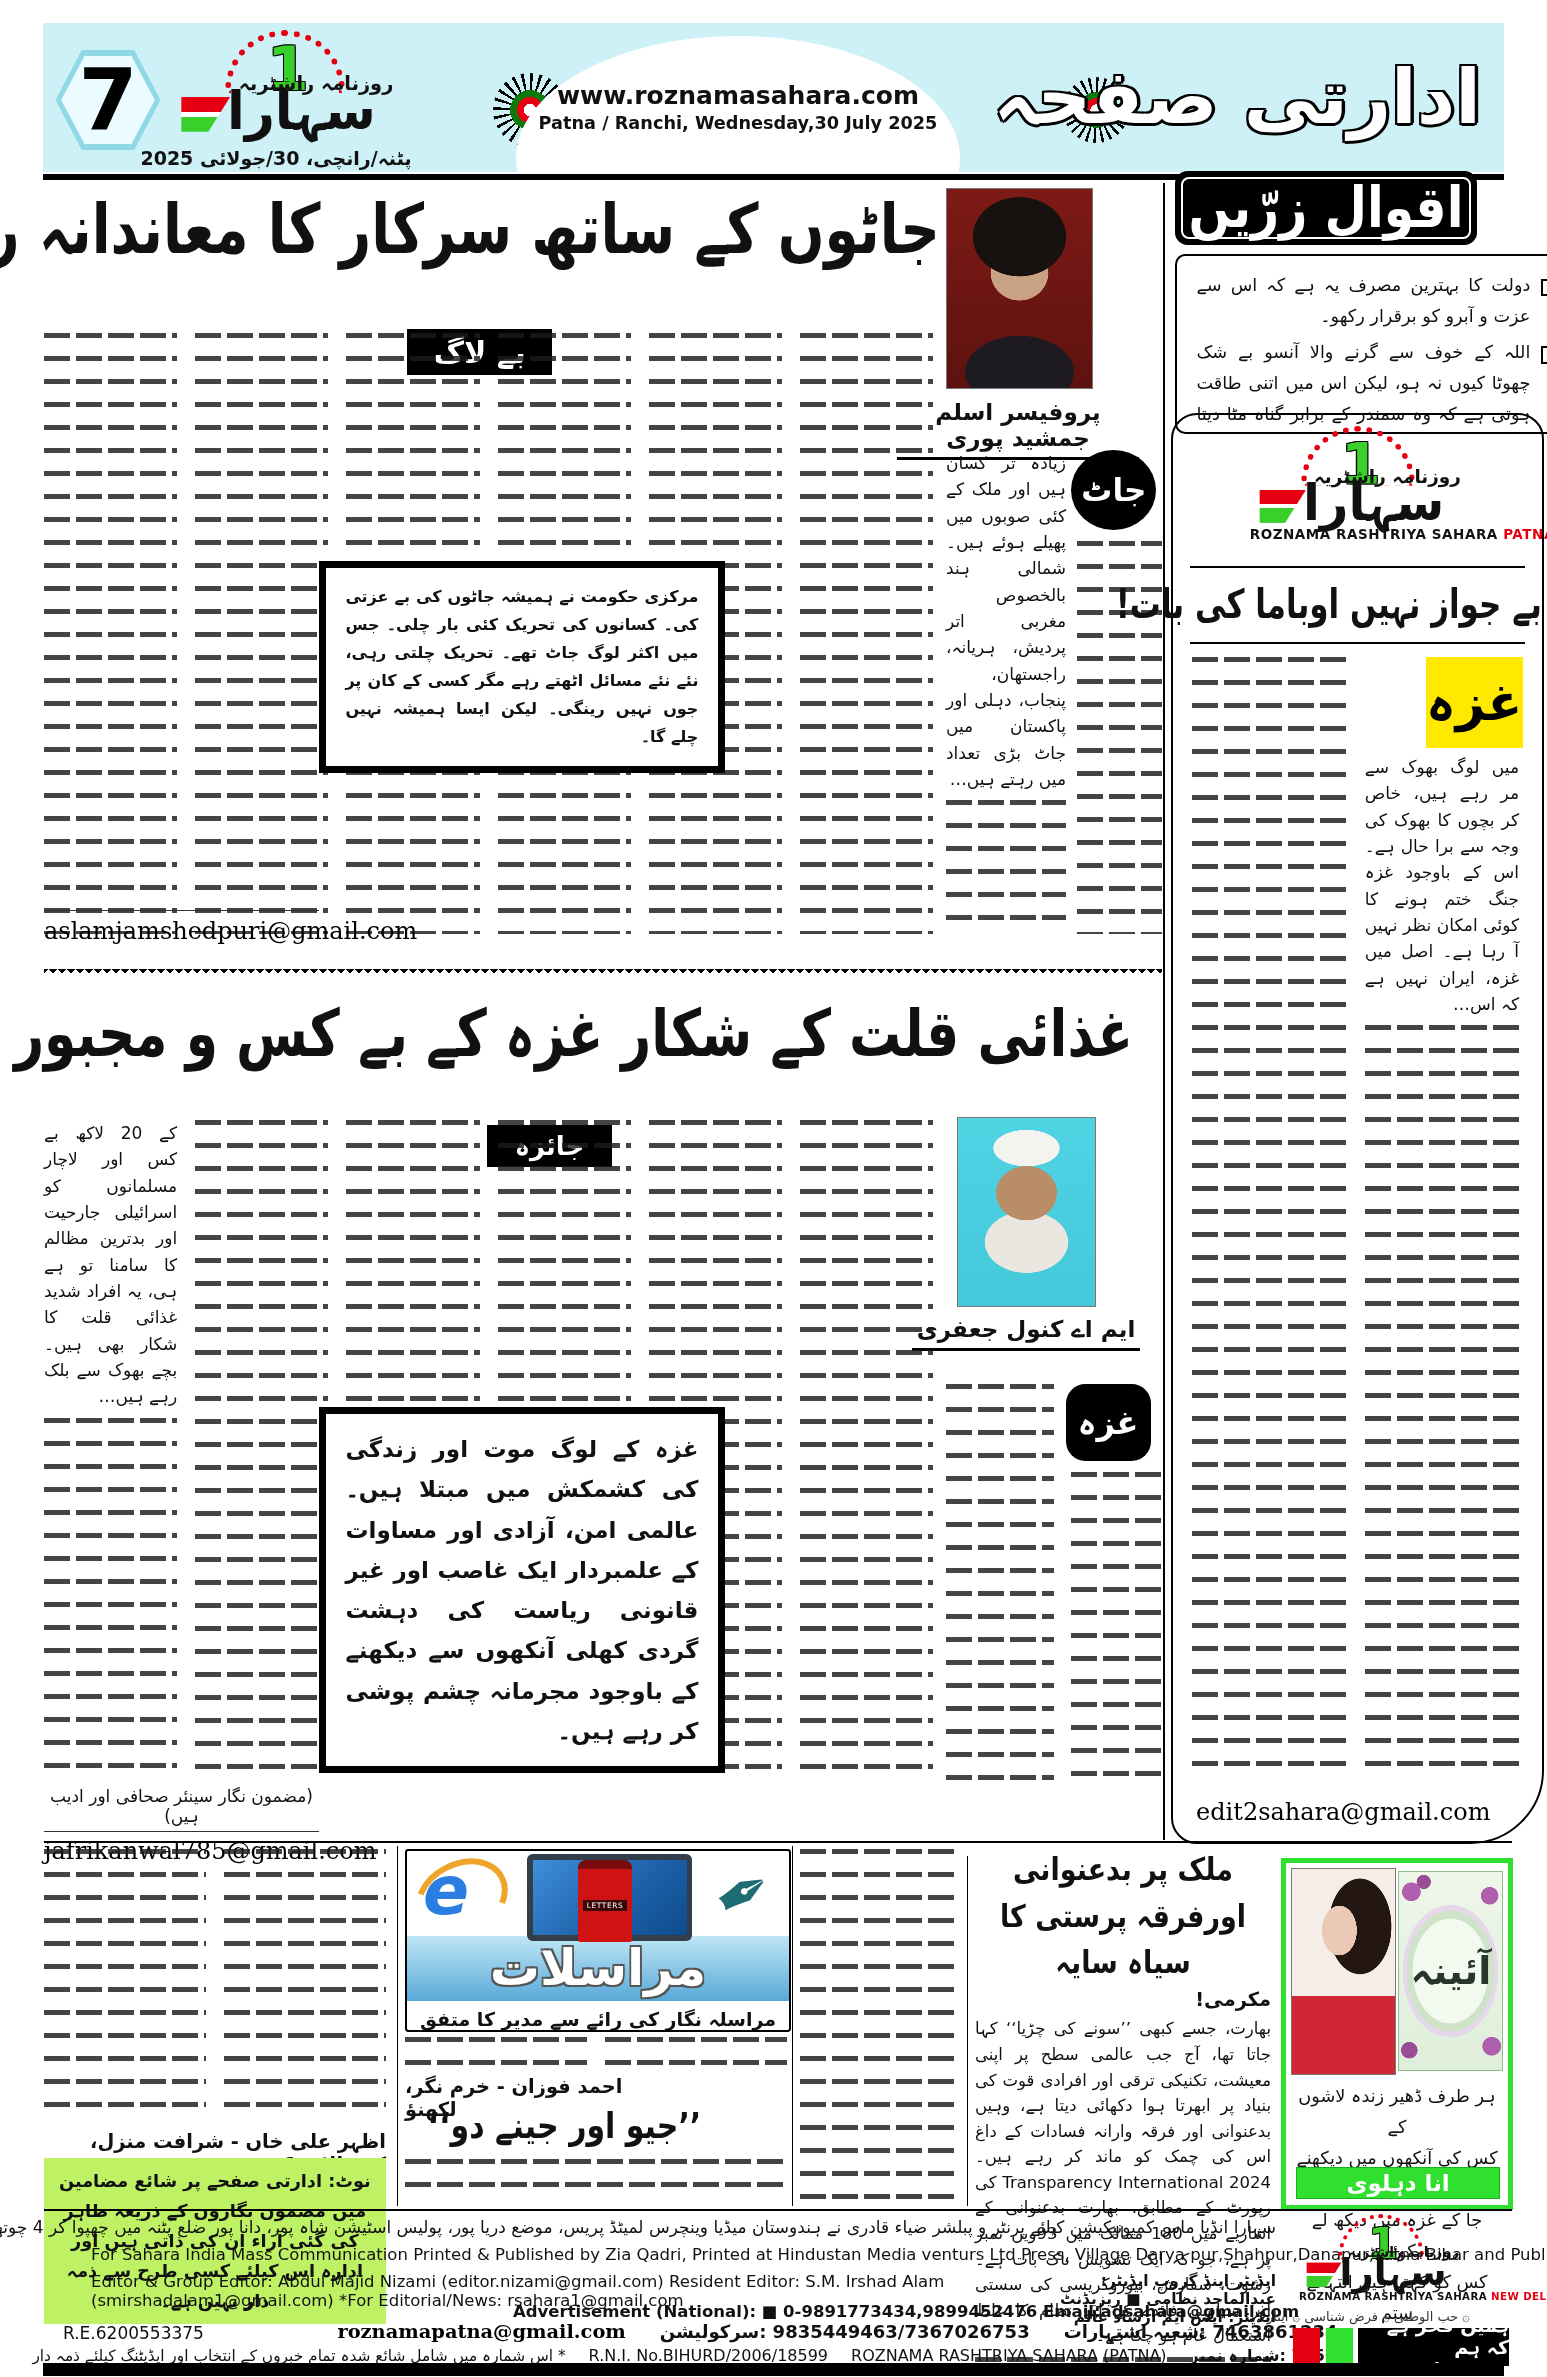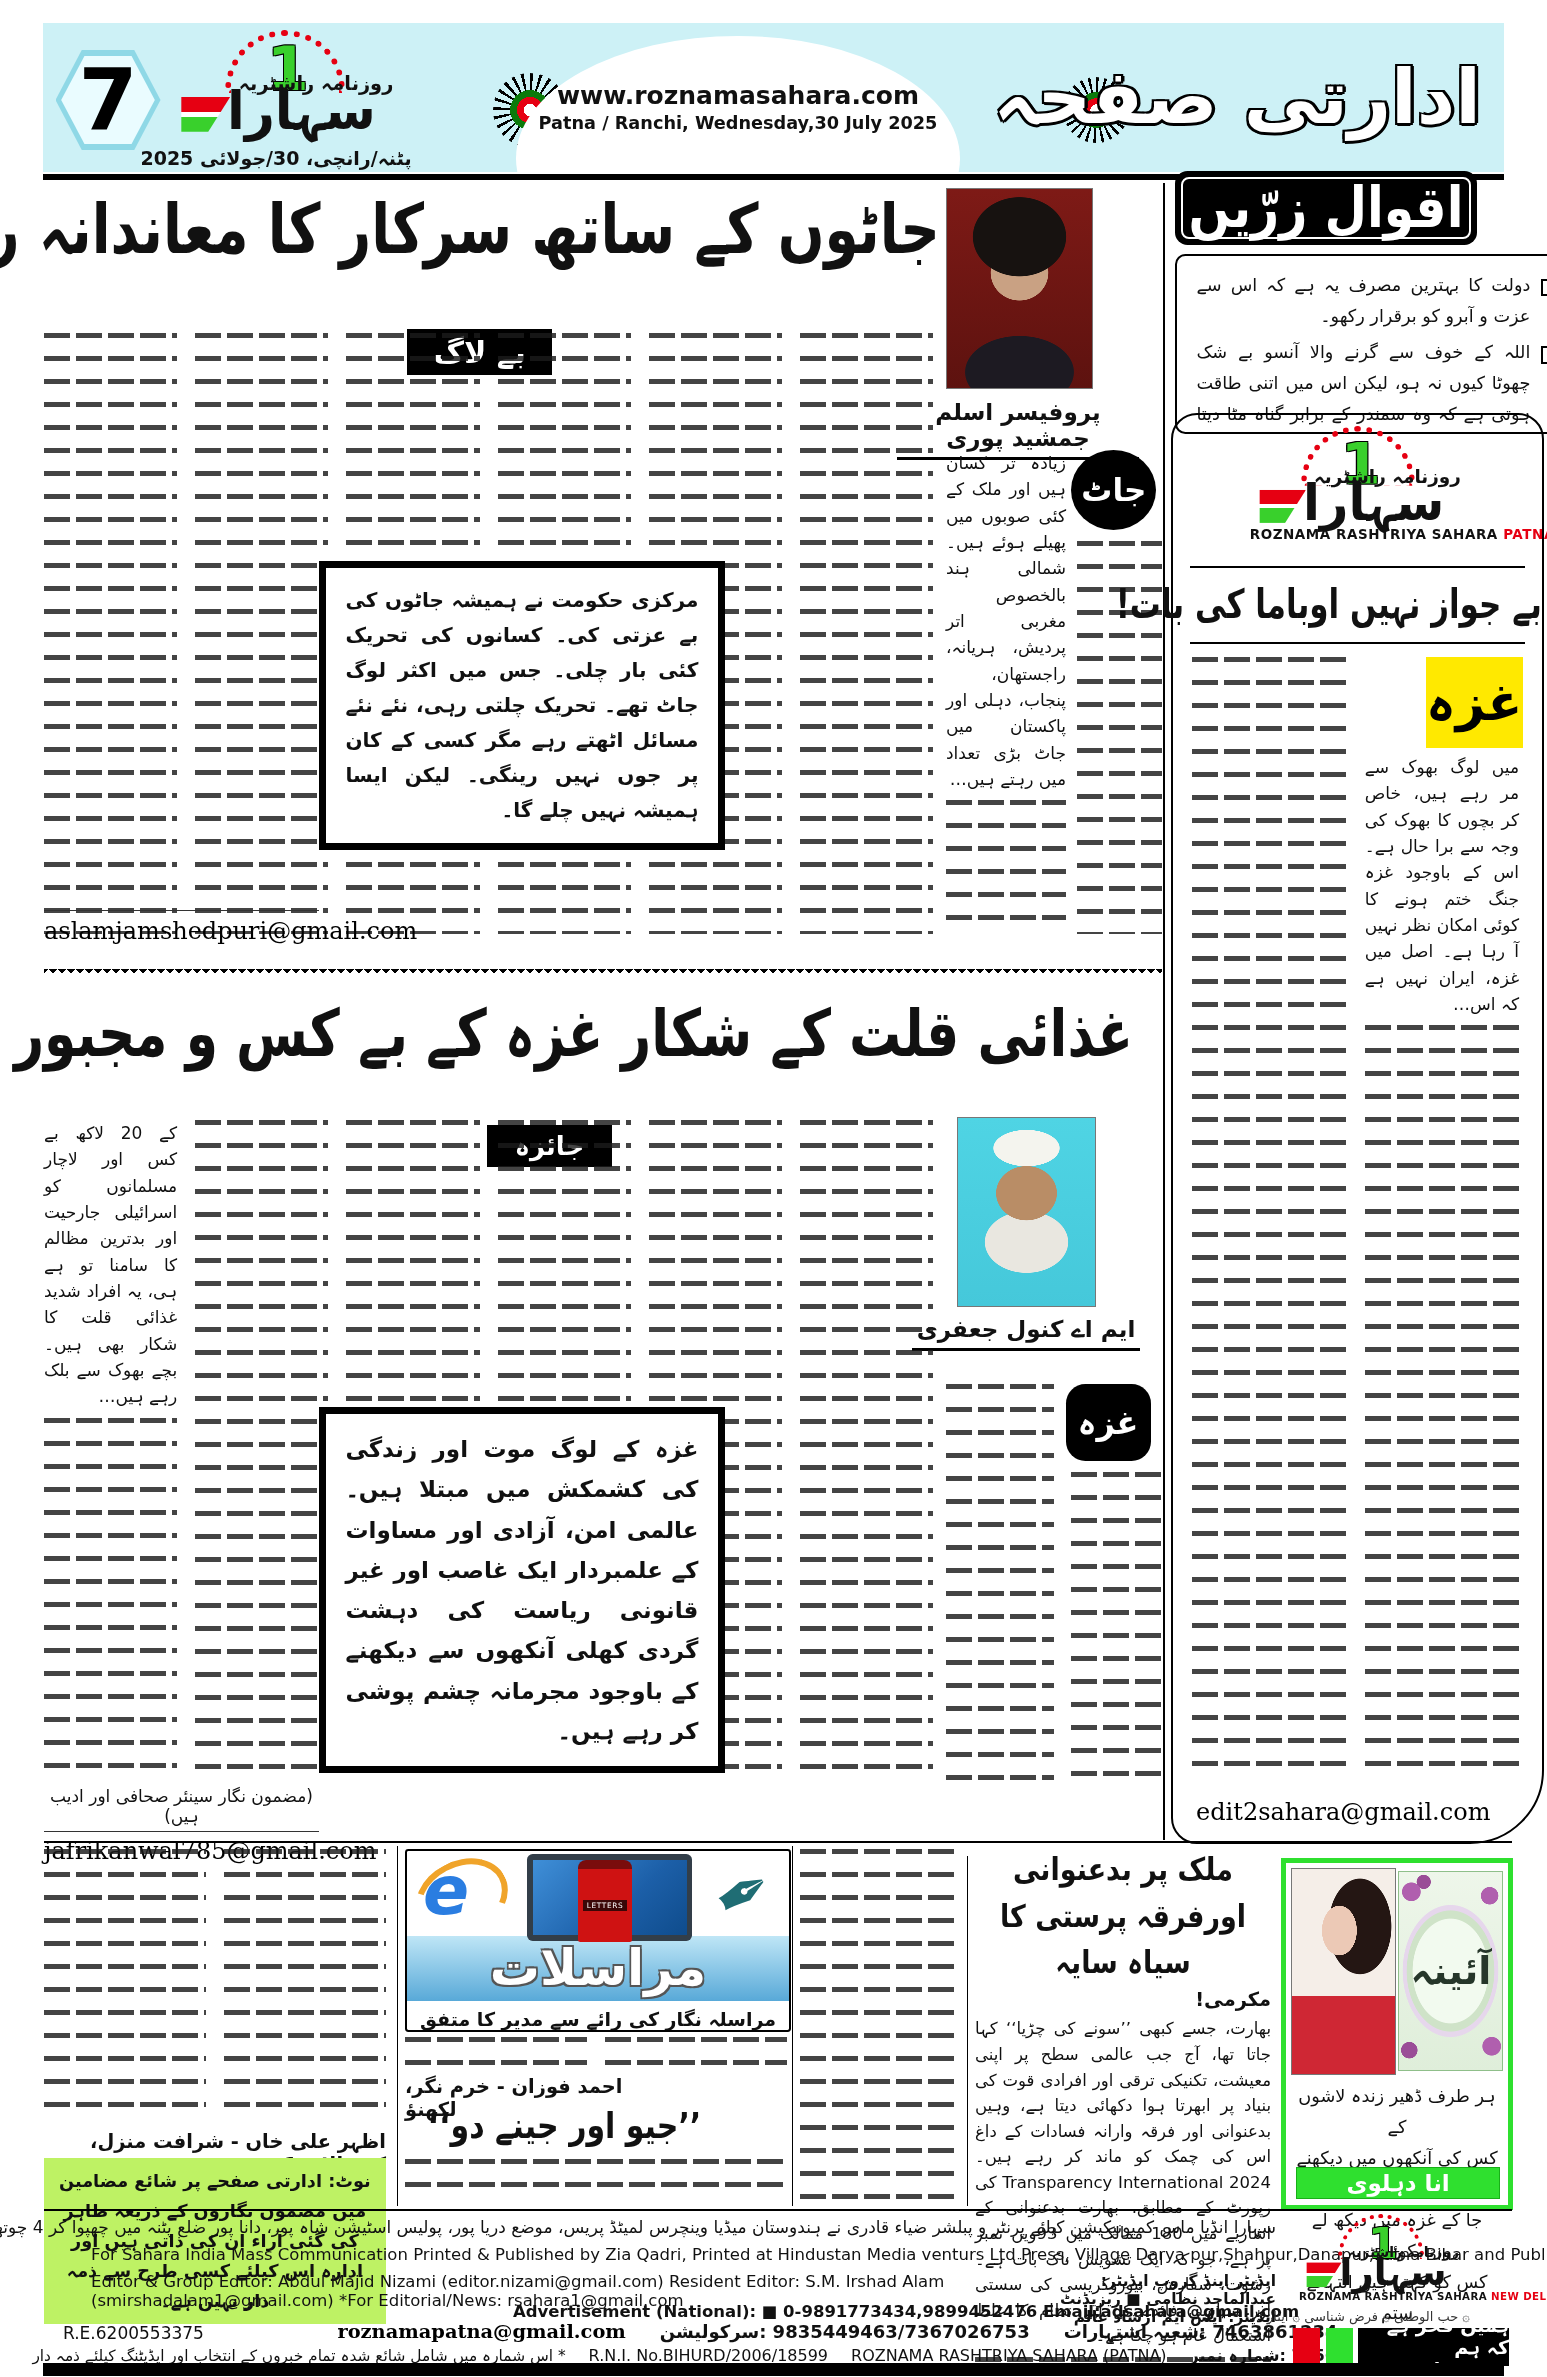--- a/index.html
+++ b/index.html
@@ -49,21 +49,21 @@
 
   
   .headline1{font-size:55px;font-weight:bold;direction:rtl;text-align:center;white-space:nowrap;transform:scaleY(1.25);}
   .badge-box{background:#000;color:#fff;display:flex;align-items:center;justify-content:center;
        font-weight:bold;direction:rtl;}
   .roundel{background:#000;color:#fff;border-radius:50%;display:flex;align-items:center;justify-content:center;
        font-weight:bold;direction:rtl;}
   .byline{font-size:23px;font-weight:bold;direction:rtl;text-align:center;border-bottom:3.4px solid #000;padding-bottom:5.7px;}
   .photo-frame{border:1.1px solid #777;}
   .pullquote{border:7.4px solid #000;background:#fff;padding:15px 19.4px;direction:rtl;text-align:justify;
-       font-size:20px;line-height:1.75;font-weight:bold;}
+       font-size:16px;line-height:1.75;font-weight:bold;}
   .email-block{border-top:1.7px solid #333;text-align:center;padding-top:5.7px;}
   .email-link{font-family:"DejaVu Serif",serif;font-size:24px;color:#000;text-decoration:none;}
   .author-note{direction:rtl;text-align:center;font-size:17px;}
   .excerpt{font-size:17px;line-height:1.55;direction:rtl;text-align:justify;color:#101010;margin:0 0 8px 0;}
 
   
   .tex{background-image:repeating-linear-gradient(to bottom,#1c1c1c 0 5.1px,transparent 5.1px 23px);
        -webkit-mask-image:repeating-linear-gradient(to right,#000 0 26px,transparent 26px 32px);
        mask-image:repeating-linear-gradient(to right,#000 0 26px,transparent 26px 32px);
        opacity:.82;}

